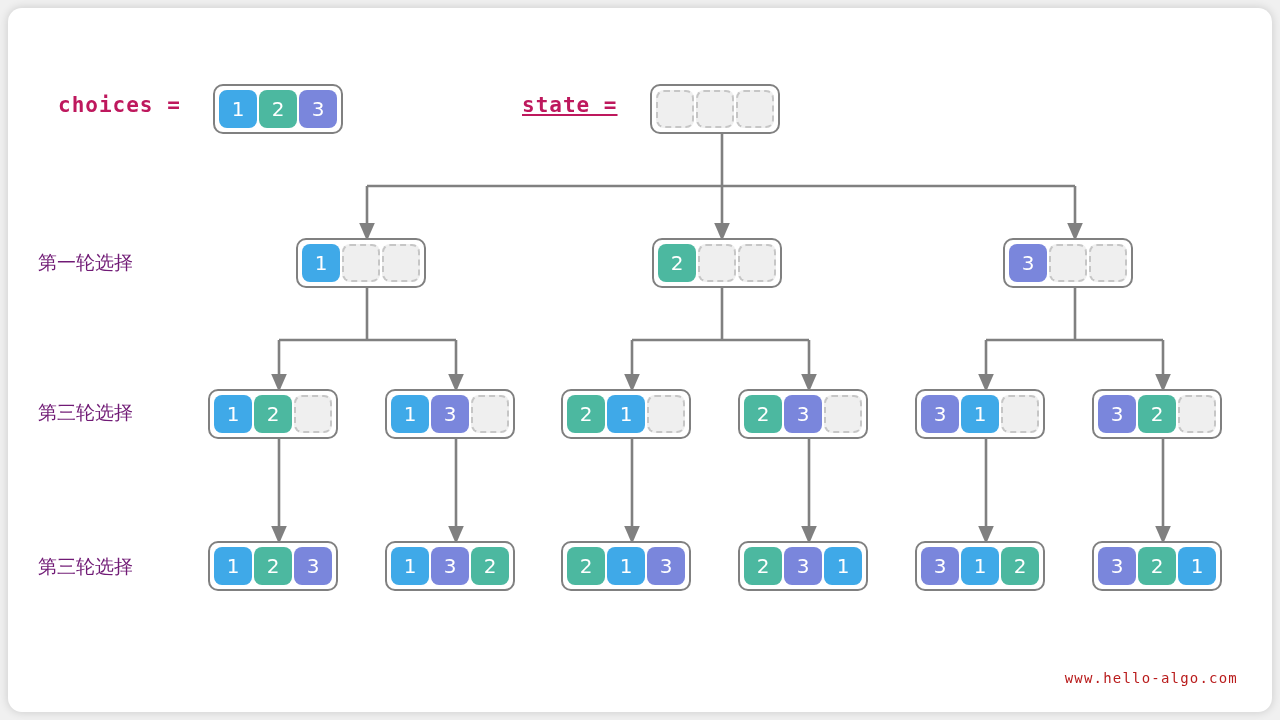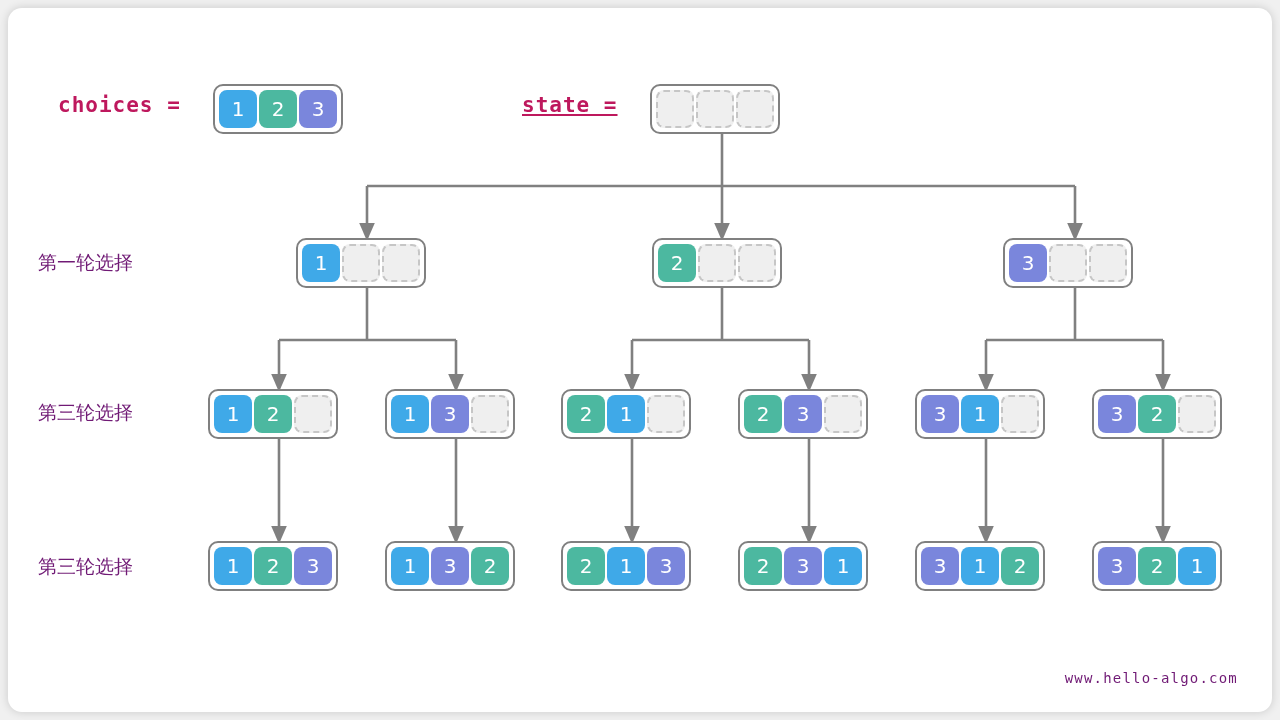--- a/index.html
+++ b/index.html
@@ -48,21 +48,21 @@
     font-size: 19px;
     color: #701a75;
     white-space: nowrap;
   }
   .watermark {
     position: absolute;
     right: 42px;
     bottom: 34px;
     font-family: "DejaVu Sans Mono", monospace;
     font-size: 14px;
-    color: #701a75;
+    color: #b91c1c;
     letter-spacing: 1.2px;
     white-space: nowrap;
   }
 
   
   .array {
     position: absolute;
     display: flex;
     align-items: center;
     gap: 2px;

